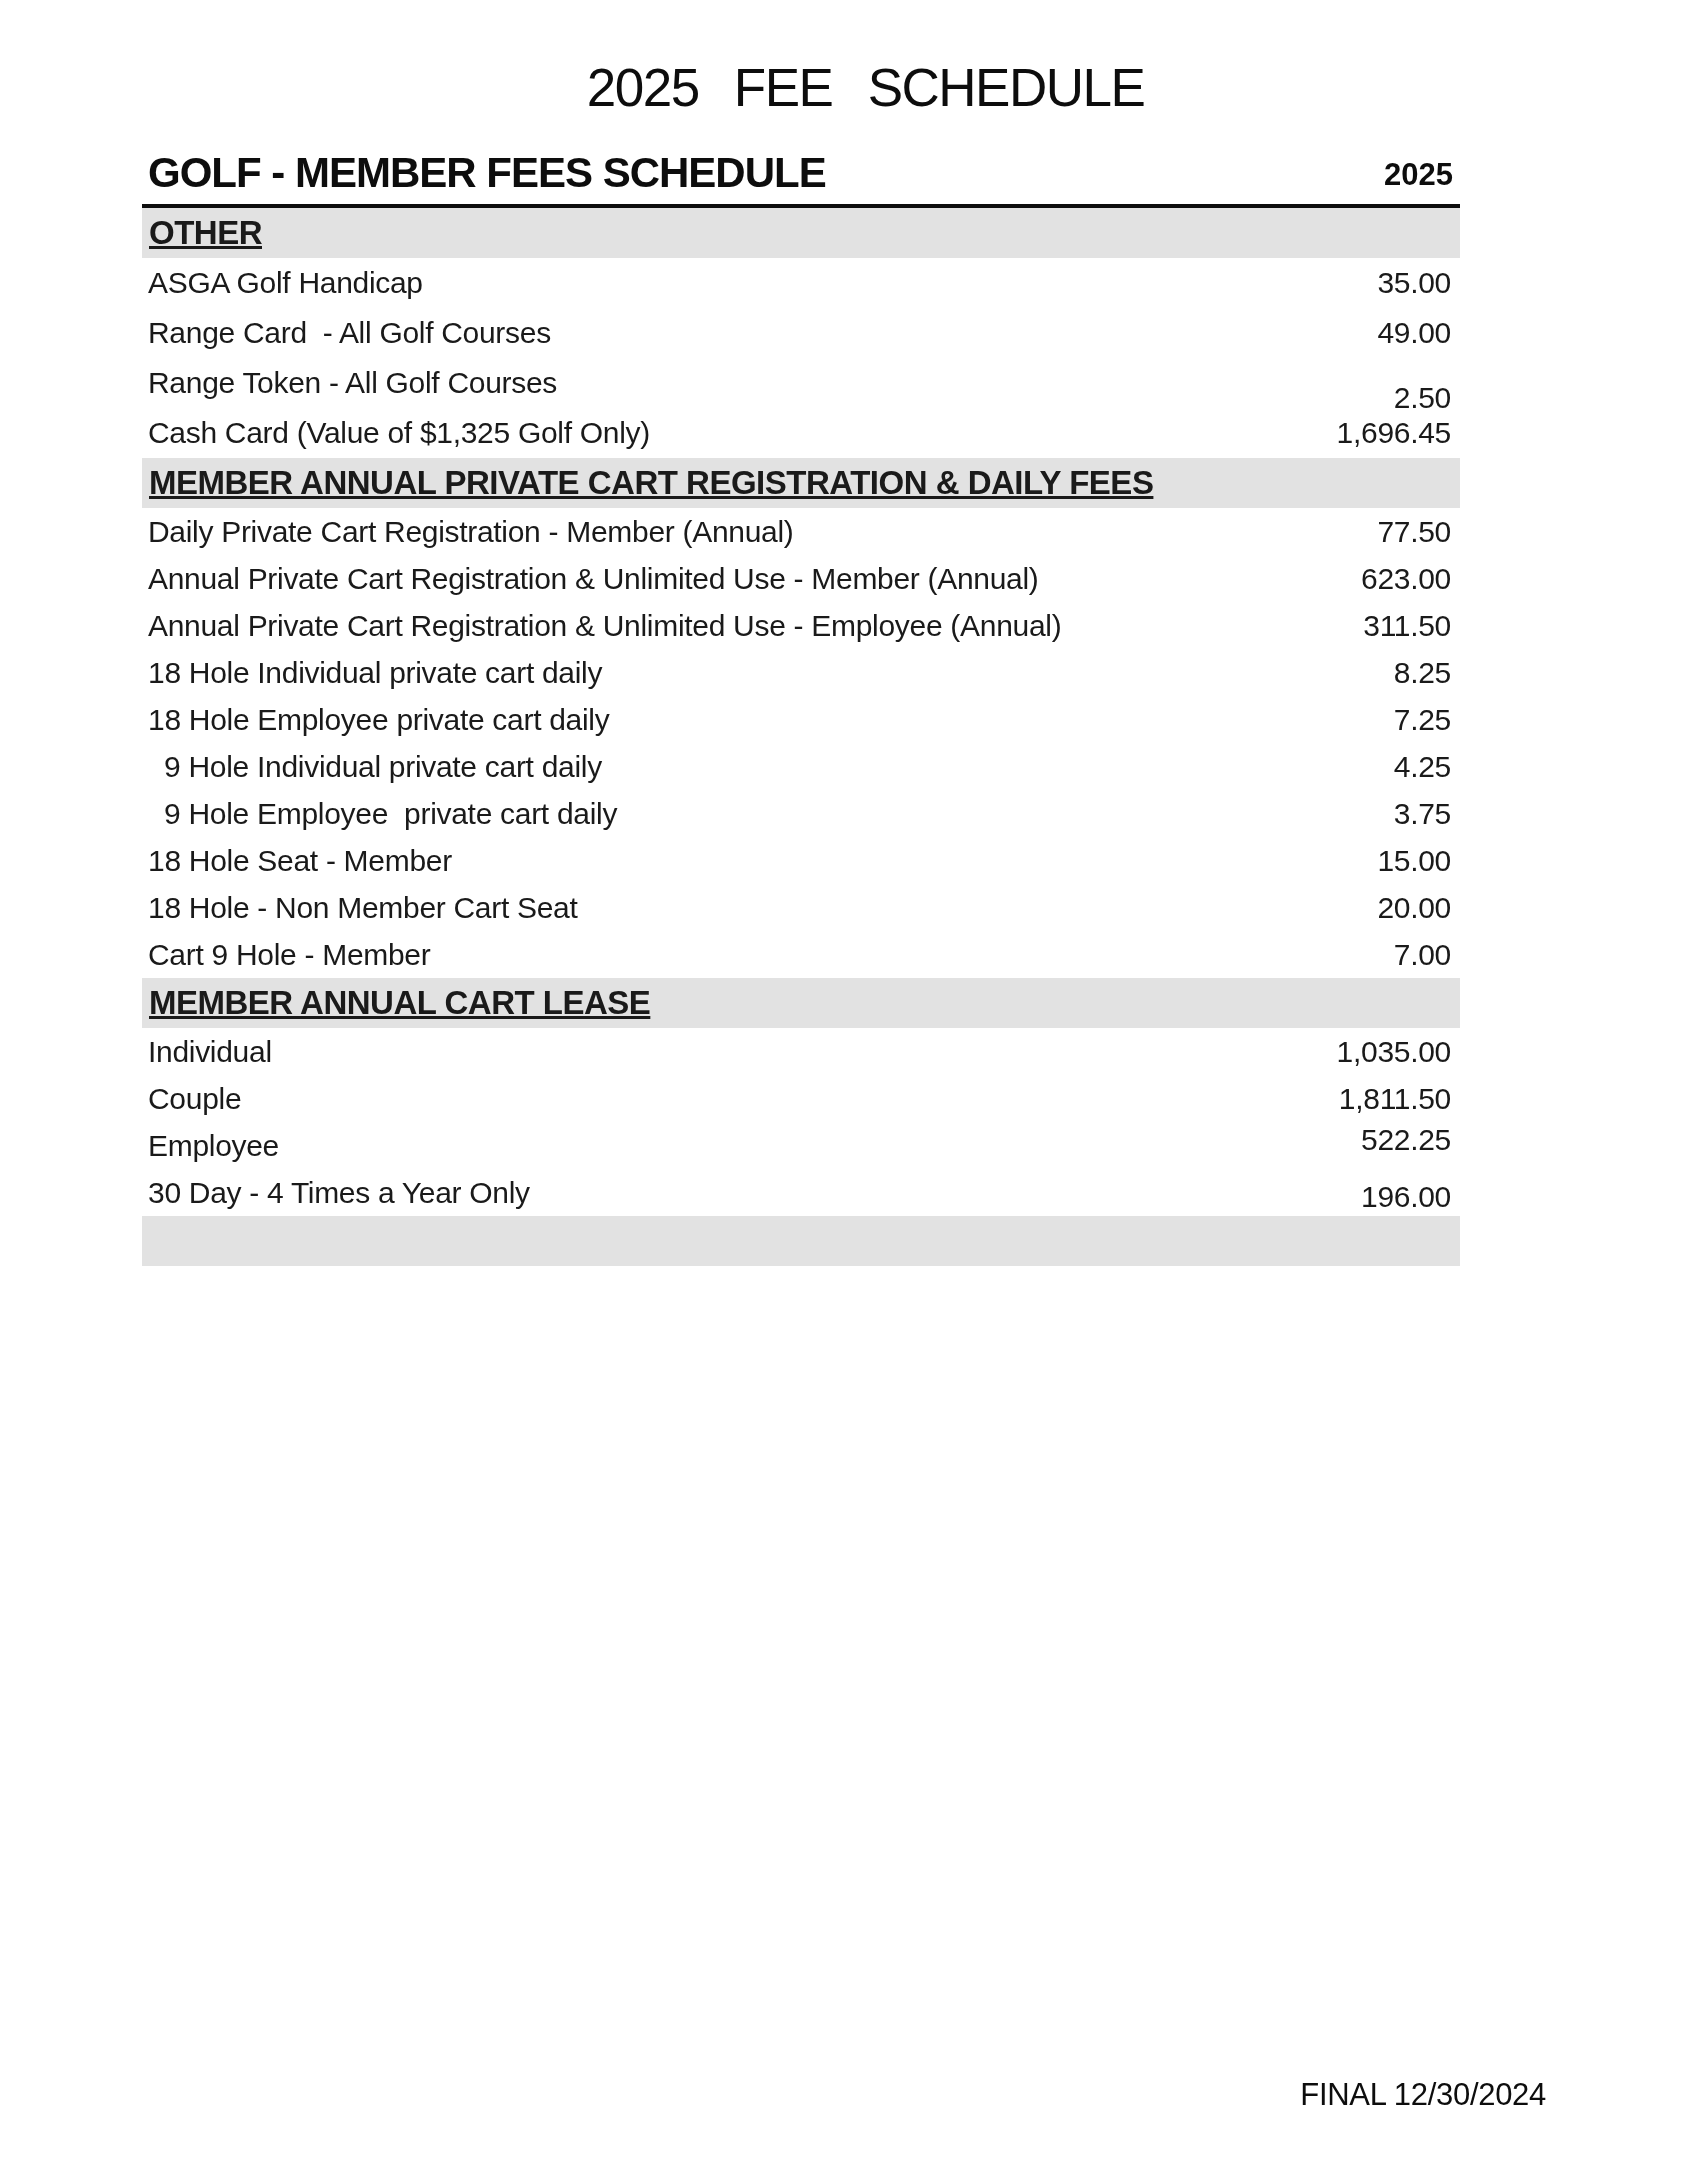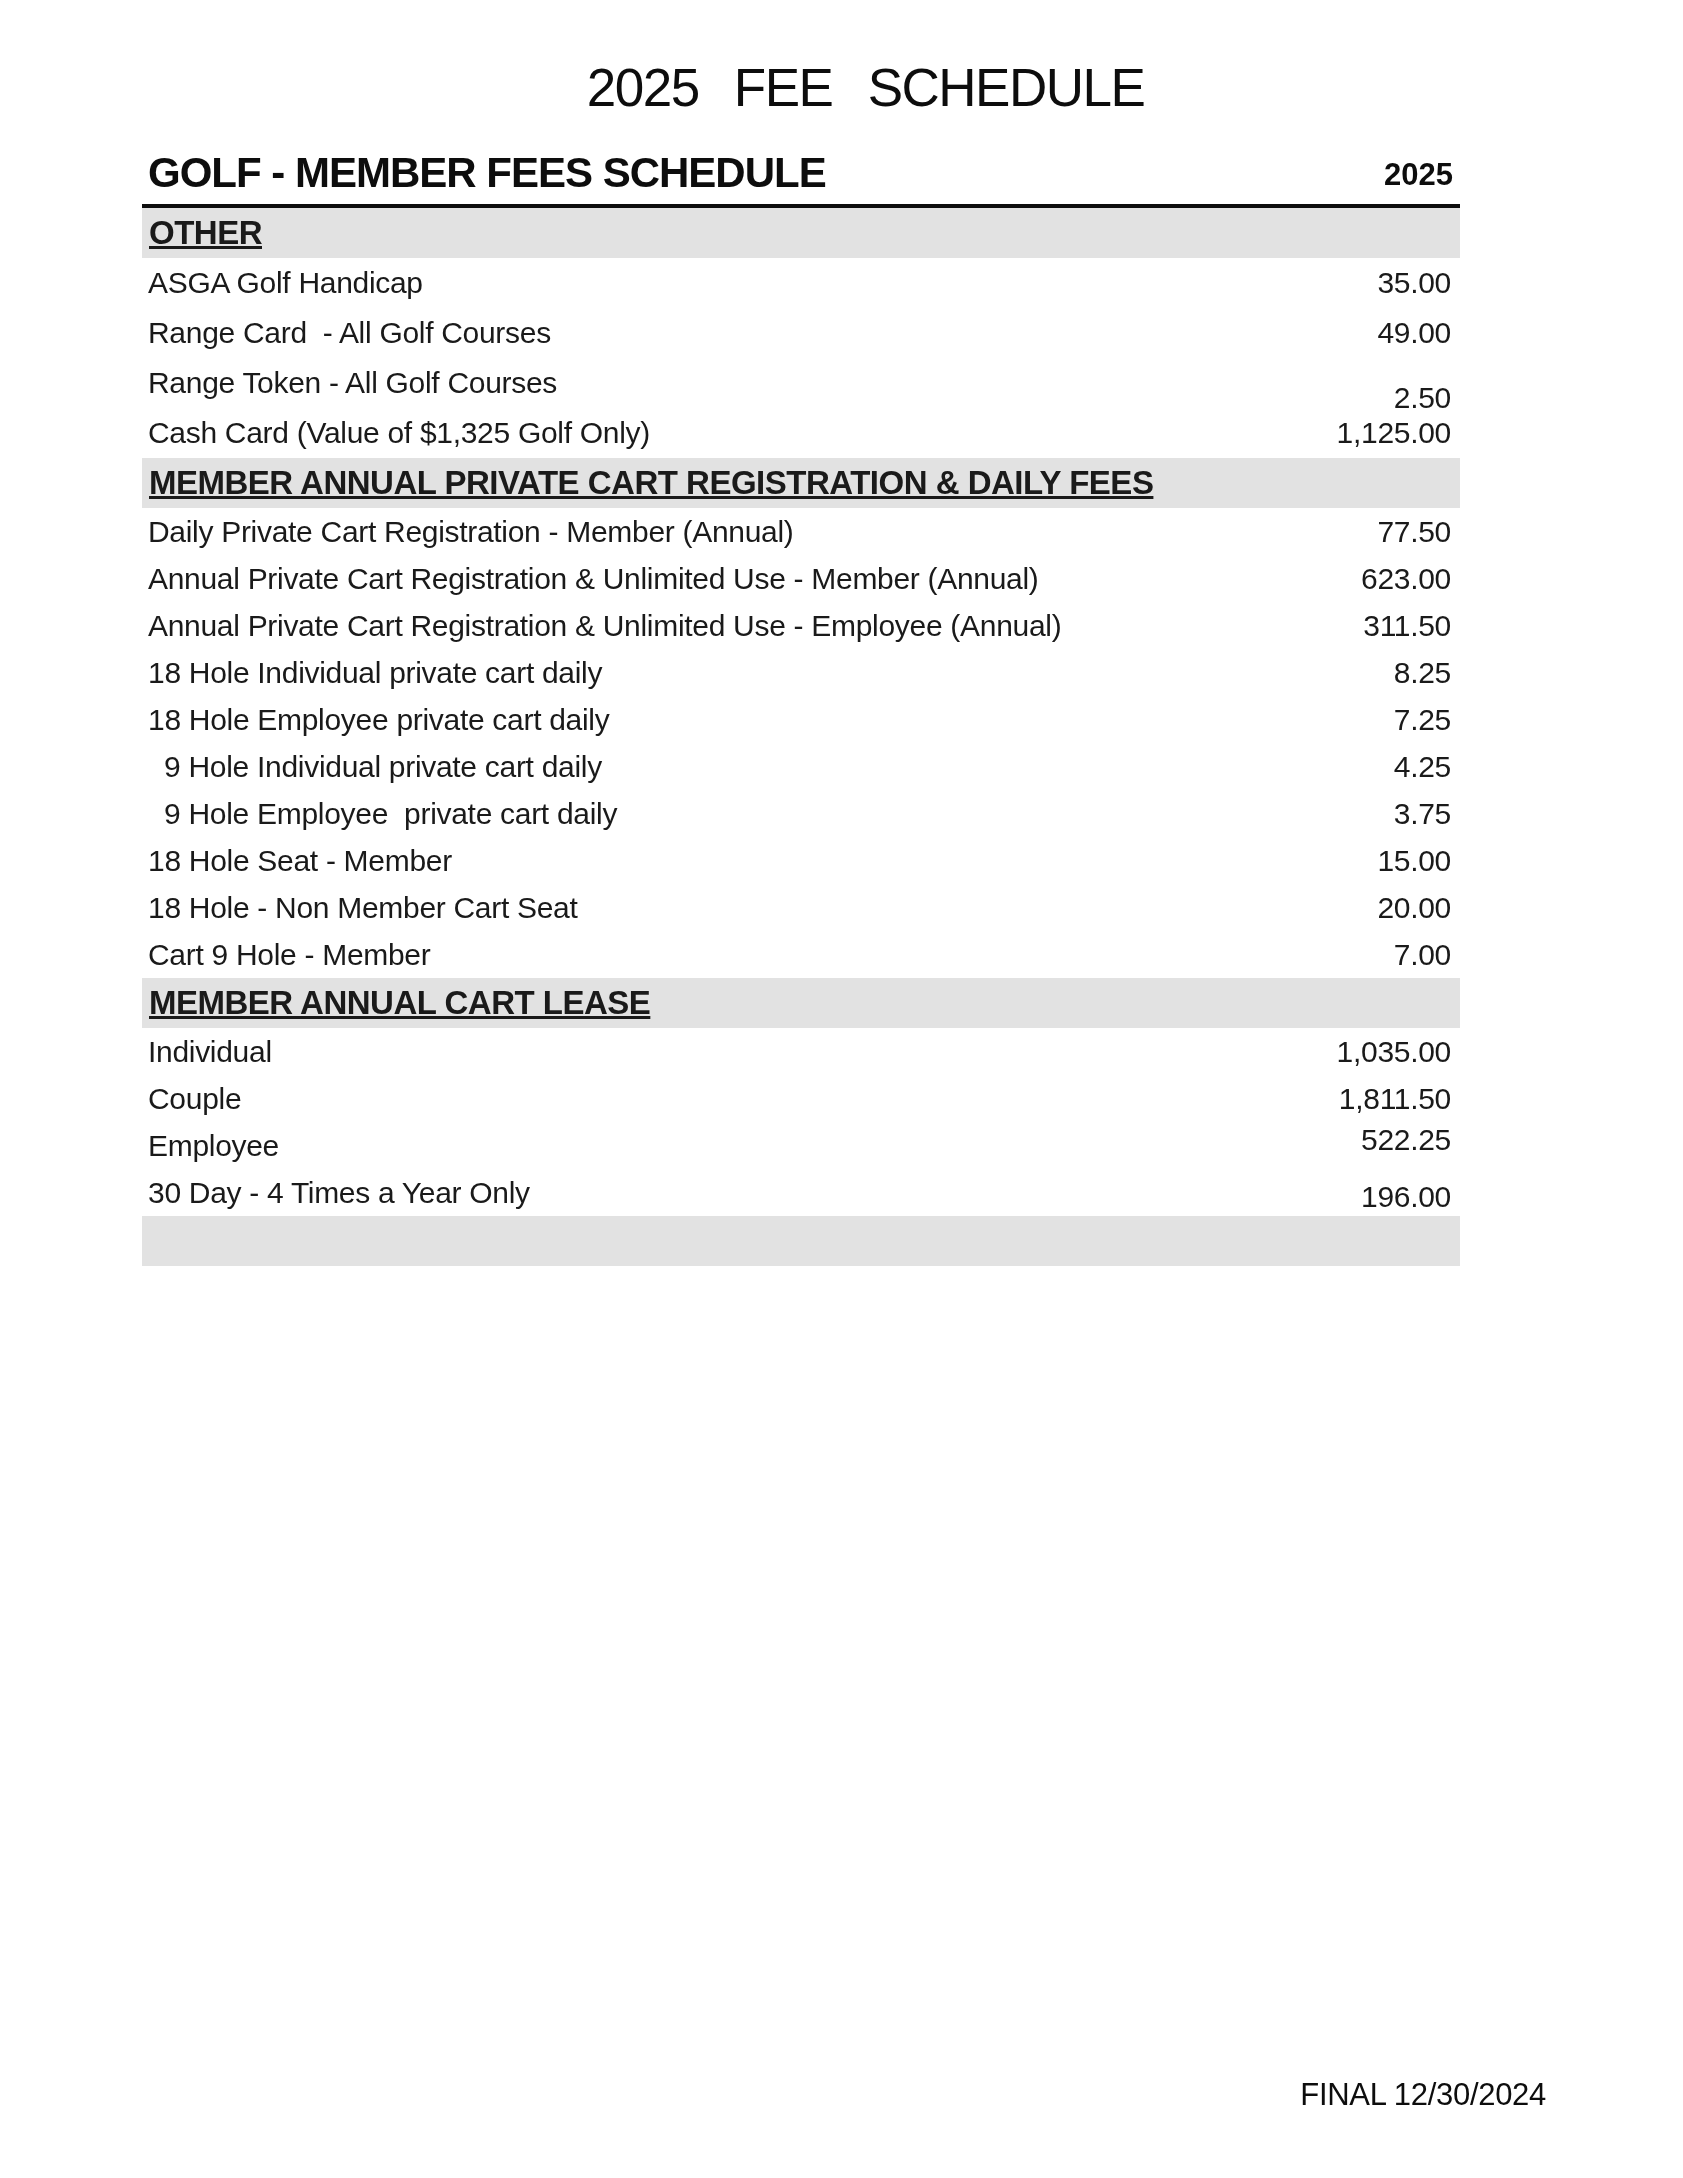--- a/index.html
+++ b/index.html
@@ -116,21 +116,21 @@
       <div class="fee-row">
         <span class="fee-label">Range Card  - All Golf Courses</span>
         <span class="fee-value">49.00</span>
       </div>
       <div class="fee-row">
         <span class="fee-label">Range Token - All Golf Courses</span>
         <span class="fee-value val-drop">2.50</span>
       </div>
       <div class="fee-row">
         <span class="fee-label">Cash Card (Value of $1,325 Golf Only)</span>
-        <span class="fee-value">1,125.00</span>
+        <span class="fee-value">1,696.45</span>
       </div>
     </div>
 
     <div class="section-band">
       <span>MEMBER ANNUAL PRIVATE CART REGISTRATION &amp; DAILY FEES</span>
     </div>
     <div>
       <div class="fee-row">
         <span class="fee-label">Daily Private Cart Registration - Member (Annual)</span>
         <span class="fee-value">77.50</span>

